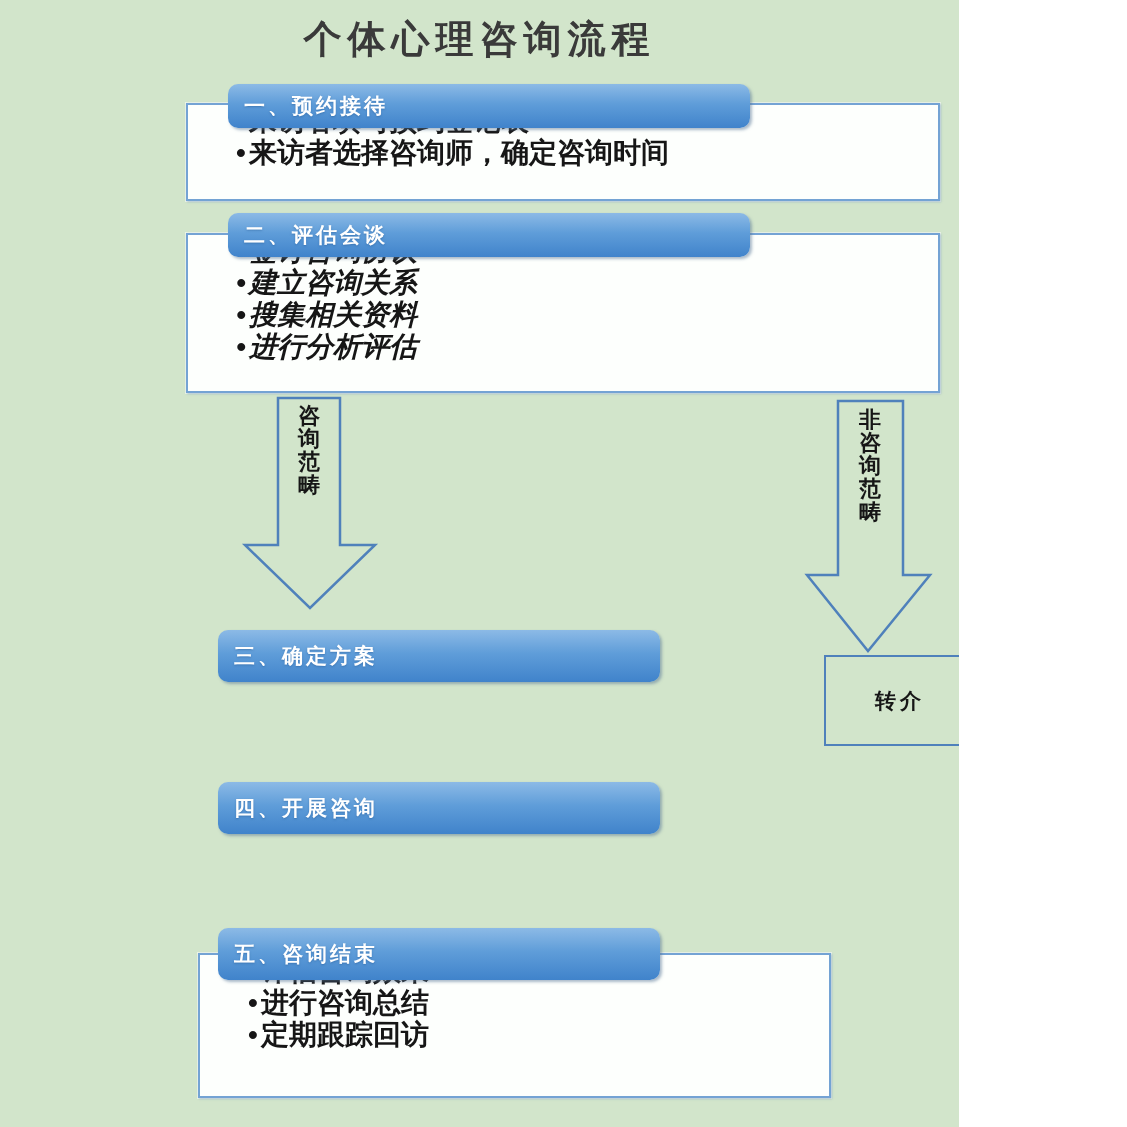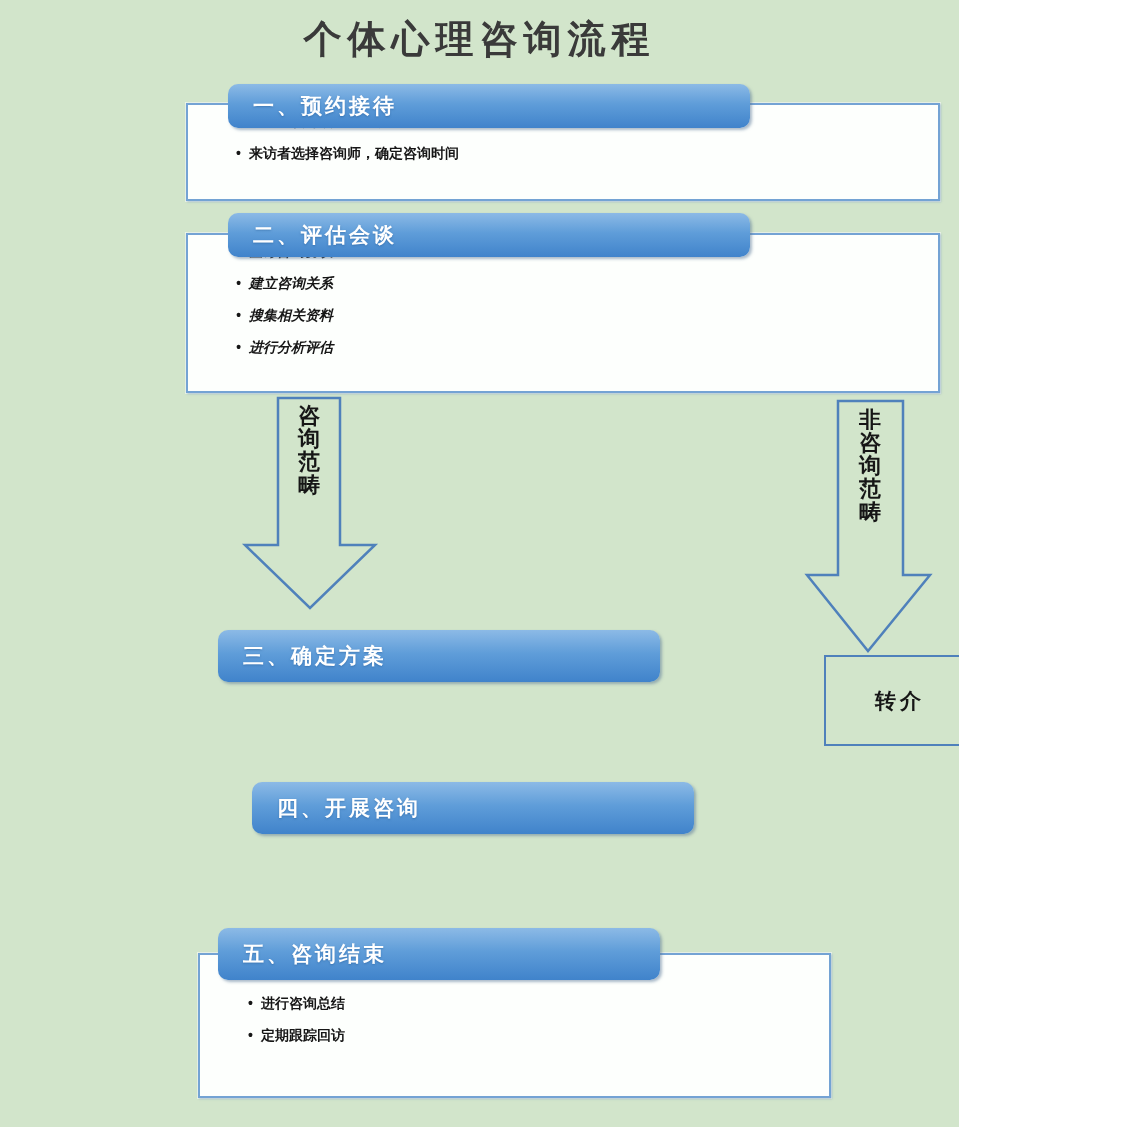--- a/index.html
+++ b/index.html
@@ -24,39 +24,39 @@
     border:2px solid var(--box_border,#74a3d4);
     box-shadow:1px 1px 2px rgba(120,155,190,.55), 0 0 0 1px rgba(255,255,255,.55);
   }
   .hdr{
     position:absolute;box-sizing:border-box;
     border-radius:10px;
     background:linear-gradient(180deg,var(--header_top,#8cbae6) 0%,var(--header_mid,#5f9dd9) 45%,var(--header_bottom,#4083cb) 100%);
     color:var(--header_text,#ffffff);
     font-size:21px;font-weight:700;letter-spacing:3px;
     display:flex;align-items:center;
-    padding-left:25px;
+    padding-left:16px;
     box-shadow:2px 2px 3px rgba(85,115,150,.5);
     text-shadow:0 1px 2px rgba(35,90,150,.5);
   }
   .s1-box{left:186px;top:103px;width:754px;height:98px;}
   .s1-hdr{left:228px;top:84px;width:522px;height:44px;}
   .s2-box{left:186px;top:233px;width:754px;height:160px;}
   .s2-hdr{left:228px;top:213px;width:522px;height:44px;}
   .s3-box{left:186px;top:658px;width:636px;height:117px;}
   .s3-hdr{left:218px;top:630px;width:442px;height:52px;}
   .s4-box{left:186px;top:811px;width:637px;height:107px;}
-  .s4-hdr{left:218px;top:782px;width:442px;height:52px;margin-left:34px;}
+  .s4-hdr{left:218px;top:782px;width:442px;height:52px;}
   .s5-box{left:186px;top:953px;width:633px;height:145px;margin-left:12px;}
   .s5-hdr{left:218px;top:928px;width:442px;height:52px;}
 
   ul.bullets{
     list-style:none;margin:0;
     padding:0 8px 0 48px;
-    font-size:14px;font-weight:700;
+    font-size:28px;font-weight:700;
     color:var(--text,#161616);
   }
   .bullets li{line-height:32px;position:relative;padding-left:13px;}
   .bullets li::before{content:"\2022";position:absolute;left:0;top:0;}
   .pt1{padding-top:40px;}
   .pt2{padding-top:46px;font-style:italic;}
   .pt3{padding-top:36px;}
   .pt4{padding-top:42px;}
   .pt5{padding-top:48px;}
 

